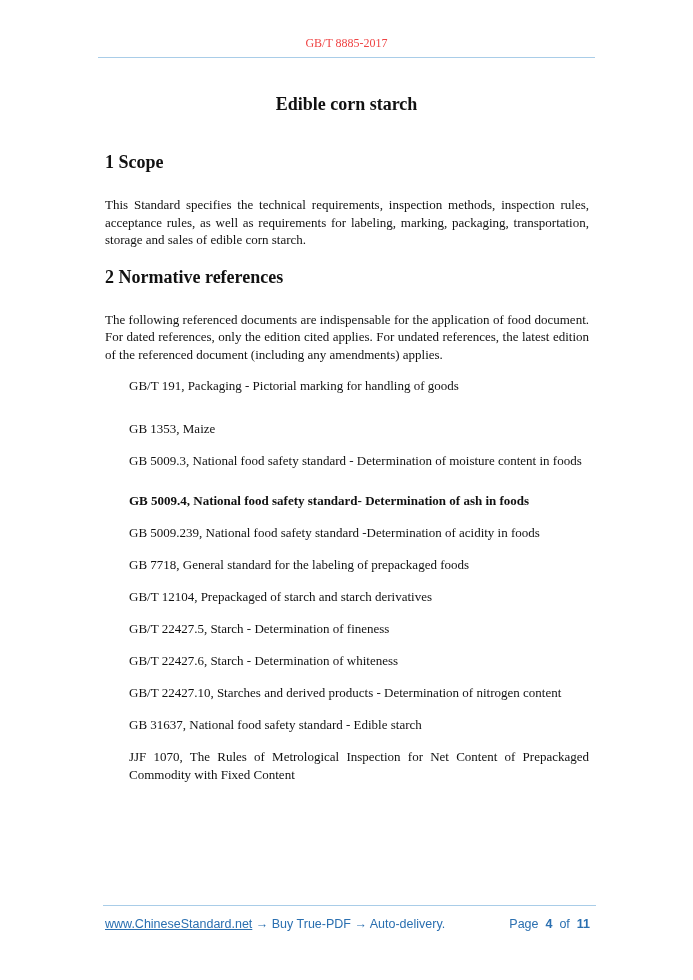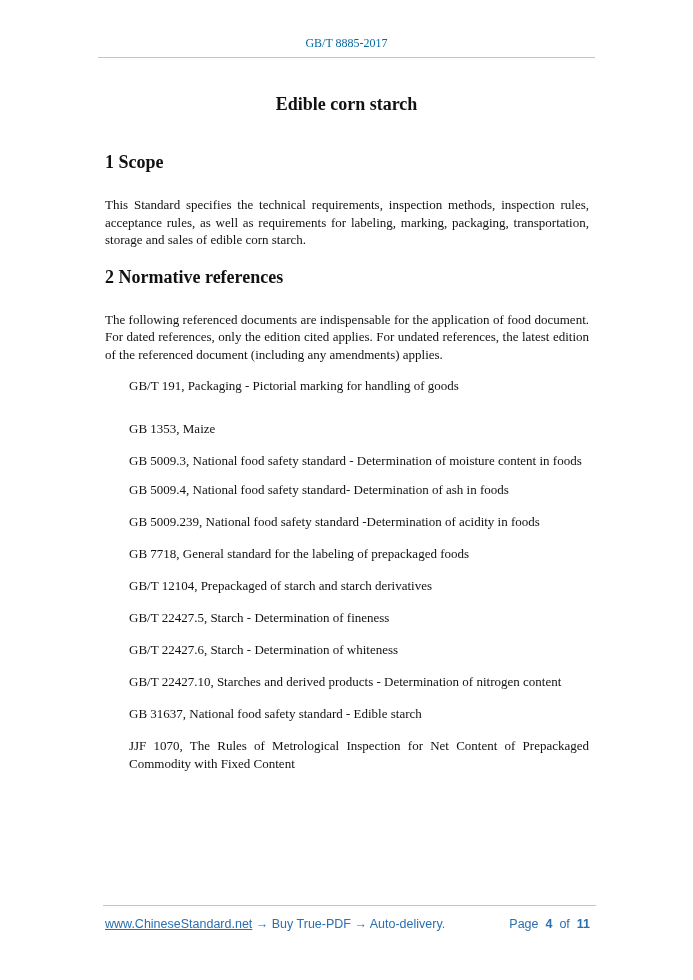--- a/index.html
+++ b/index.html
@@ -15,21 +15,21 @@
       font-family: "Liberation Serif", "DejaVu Serif", serif;
       color: #111111;
     }
     .page-header {
       position: absolute;
       left: 98px;
       top: 36px;
       width: 497px;
       text-align: center;
       font-size: 12px;
-      color: #0369a1;
+      color: #ef4444;
       font-family: "Liberation Serif", serif;
     }
     .header-rule {
       position: absolute;
       left: 98px;
       top: 57px;
       width: 497px;
       height: 1px;
       background: #a9cde8;
     }
@@ -115,21 +115,21 @@
   </section>
 
   <section style="margin-top:16px;">
     <h2 class="section-heading">2 Normative references</h2>
     <p class="para" style="margin-top:22px;">The following referenced documents are indispensable for the application of food document. For dated references, only the edition cited applies. For undated references, the latest edition of the referenced document (including any amendments) applies.</p>
 
     <ul class="ref-list" style="margin-top:14px;">
       <li class="ref-item" style="margin-top:0;">GB/T 191, Packaging - Pictorial marking for handling of goods</li>
       <li class="ref-item" style="margin-top:25px;">GB 1353, Maize</li>
       <li class="ref-item" style="margin-top:14.5px;">GB 5009.3, National food safety standard - Determination of moisture content in foods</li>
-      <li class="ref-item" style="margin-top:12px;">GB 5009.4, National food safety standard- Determination of ash in foods</li>
+      <li class="ref-item" style="margin-top:23px;font-weight:bold;">GB 5009.4, National food safety standard- Determination of ash in foods</li>
       <li class="ref-item" style="margin-top:14.5px;">GB 5009.239, National food safety standard -Determination of acidity in foods</li>
       <li class="ref-item" style="margin-top:14.5px;">GB 7718, General standard for the labeling of prepackaged foods</li>
       <li class="ref-item" style="margin-top:14.5px;">GB/T 12104, Prepackaged of starch and starch derivatives</li>
       <li class="ref-item" style="margin-top:14.5px;">GB/T 22427.5, Starch - Determination of fineness</li>
       <li class="ref-item" style="margin-top:14.5px;">GB/T 22427.6, Starch - Determination of whiteness</li>
       <li class="ref-item" style="margin-top:14.5px;">GB/T 22427.10, Starches and derived products - Determination of nitrogen content</li>
       <li class="ref-item" style="margin-top:14.5px;">GB 31637, National food safety standard - Edible starch</li>
       <li class="ref-item" style="margin-top:14.5px;">JJF 1070, The Rules of Metrological Inspection for Net Content of Prepackaged Commodity with Fixed Content</li>
     </ul>
   </section>

